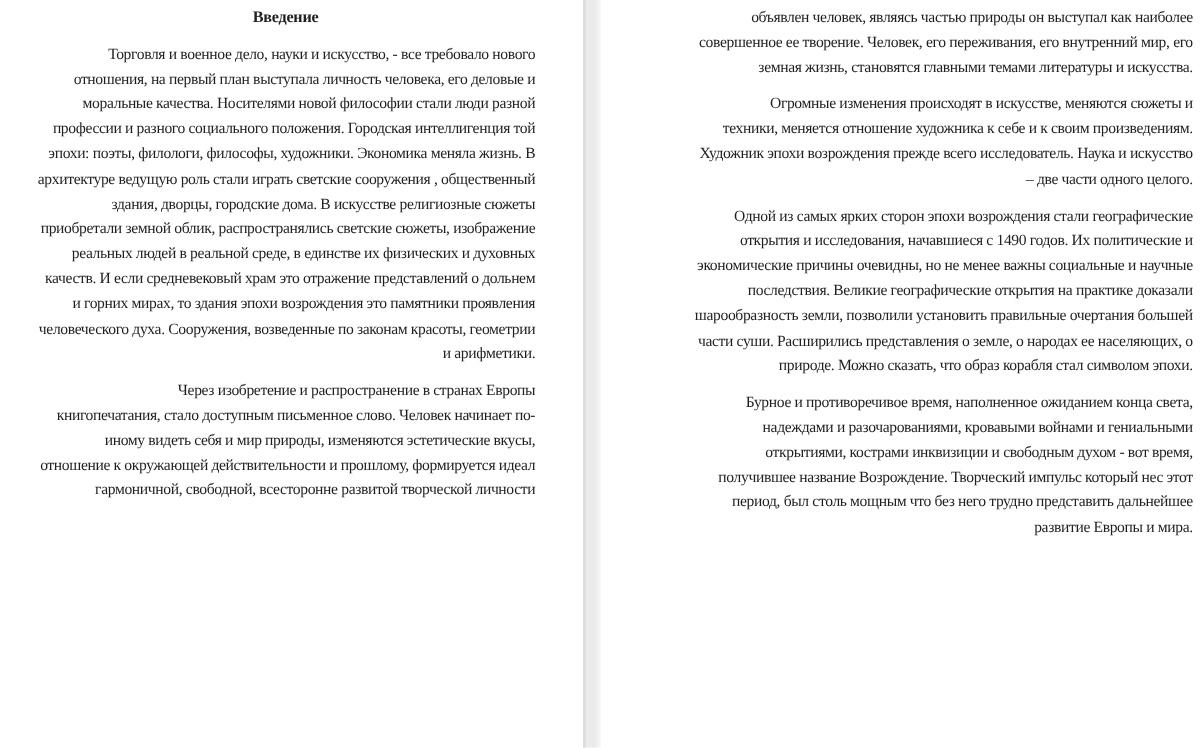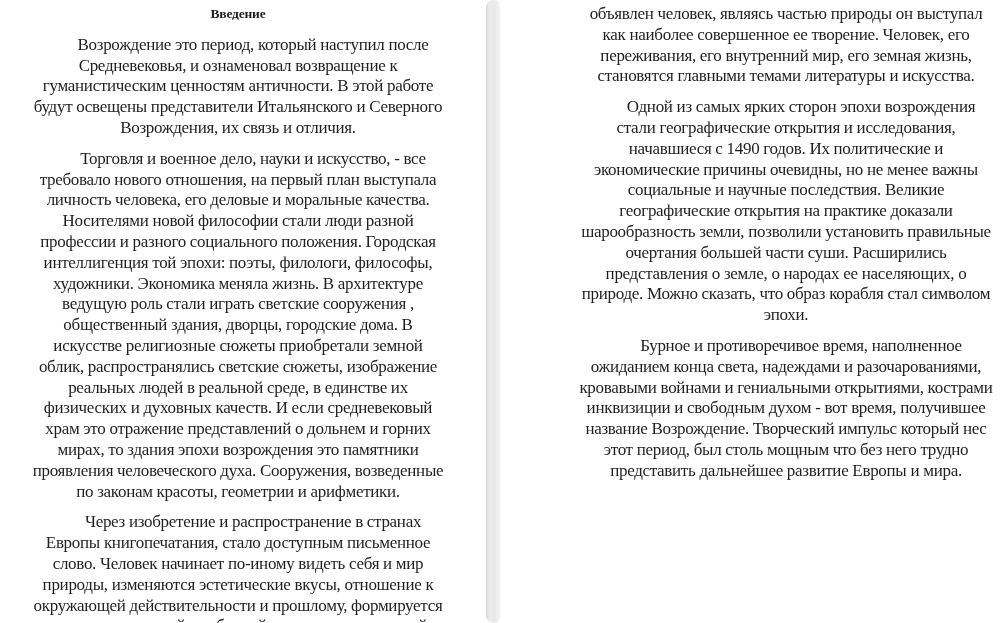--- a/index.html
+++ b/index.html
@@ -1,15 +1,15 @@
 <!DOCTYPE html>
 <html><head>
 <meta charset="utf-8">
 <style>
-  * { box-sizing: border-box; border-radius: 23px; }
+  * { box-sizing: border-box; }
   html, body { margin: 0; padding: 0; }
   body {
     width: 1000px;
     height: 623px;
     overflow: hidden;
     background: #ffffff;
     font-family: "Liberation Serif", "DejaVu Serif", serif;
     color: #1f1f1f;
     position: relative;
   }
@@ -39,41 +39,41 @@
   .doc-title {
     margin: 0 0 10px 0;
     font-size: 13.5px;
     line-height: 20.8px;
     font-weight: bold;
     text-align: center;
     letter-spacing: -0.2px;
   }
   p.para {
     margin: 0 0 10px 0;
-    font-size: 17px;
+    font-size: 13px;
     line-height: 20.8px;
     letter-spacing: -0.3px;
     text-indent: 30px;
-    text-align: center;
+    text-align: right;
   }
   p.para.no-indent { text-indent: 0; }
 </style>
 </head>
 <body>
 
 <div class="page" id="page1">
   <div class="content">
     <h1 class="doc-title">Введение</h1>
-    <p class="para">Возрождение это период, который наступил после Средневековья, и ознаменовал возвращение к гуманистическим ценностям античности. В этой работе будут освещены представители Итальянского и Северного Возрождения, их связь и отличия.</p>
     <p class="para">Торговля и военное дело, науки и искусство, - все требовало нового отношения, на первый план выступала личность человека, его деловые и моральные качества. Носителями новой философии стали люди разной профессии и разного социального положения. Городская интеллигенция той эпохи: поэты, филологи, философы, художники. Экономика меняла жизнь. В архитектуре ведущую роль стали играть светские сооружения , общественный здания, дворцы, городские дома. В искусстве религиозные сюжеты приобретали земной облик, распространялись светские сюжеты, изображение реальных людей в реальной среде, в единстве их физических и духовных качеств. И если средневековый храм это отражение представлений о дольнем и горних мирах, то здания эпохи возрождения это памятники проявления человеческого духа. Сооружения, возведенные по законам красоты, геометрии и арифметики.</p>
     <p class="para">Через изобретение и распространение в странах Европы книгопечатания, стало доступным письменное слово. Человек начинает по-иному видеть себя и мир природы, изменяются эстетические вкусы, отношение к окружающей действительности и прошлому, формируется идеал гармоничной, свободной, всесторонне развитой творческой личности</p>
   </div>
 </div>
 
 <div class="page-divider"></div>
 
 <div class="page" id="page2">
   <div class="content">
     <p class="para no-indent">объявлен человек, являясь частью природы он выступал как наиболее совершенное ее творение. Человек, его переживания, его внутренний мир, его земная жизнь, становятся главными темами литературы и искусства.</p>
+    <p class="para">Огромные изменения происходят в искусстве, меняются сюжеты и техники, меняется отношение художника к себе и к своим произведениям. Художник эпохи возрождения прежде всего исследователь. Наука и искусство – две части одного целого.</p>
     <p class="para">Одной из самых ярких сторон эпохи возрождения стали географические открытия и исследования, начавшиеся с 1490 годов. Их политические и экономические причины очевидны, но не менее важны социальные и научные последствия. Великие географические открытия на практике доказали шарообразность земли, позволили установить правильные очертания большей части суши. Расширились представления о земле, о народах ее населяющих, о природе. Можно сказать, что образ корабля стал символом эпохи.</p>
     <p class="para">Бурное и противоречивое время, наполненное ожиданием конца света, надеждами и разочарованиями, кровавыми войнами и гениальными открытиями, кострами инквизиции и свободным духом - вот время, получившее название Возрождение. Творческий импульс который нес этот период, был столь мощным что без него трудно представить дальнейшее развитие Европы и мира.</p>
   </div>
 </div>
 
 </body></html>

